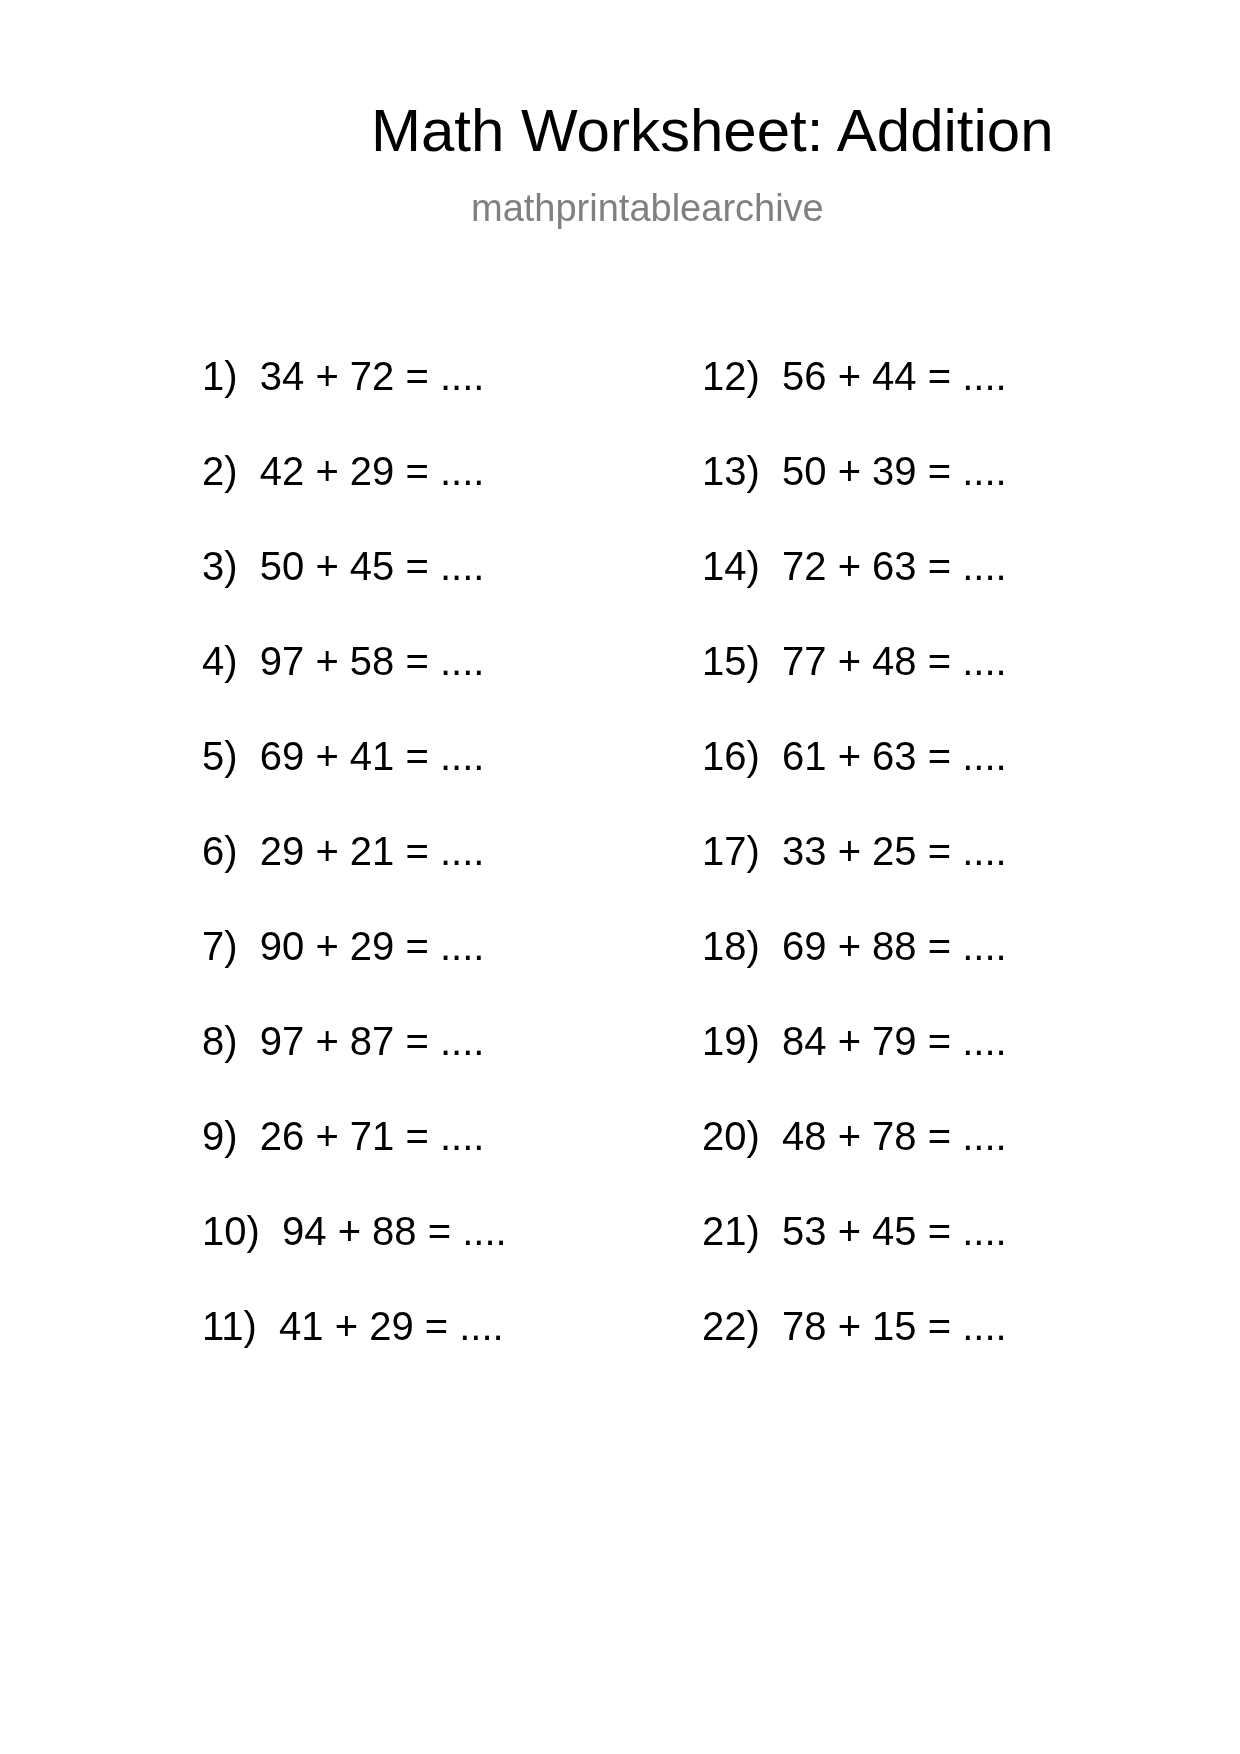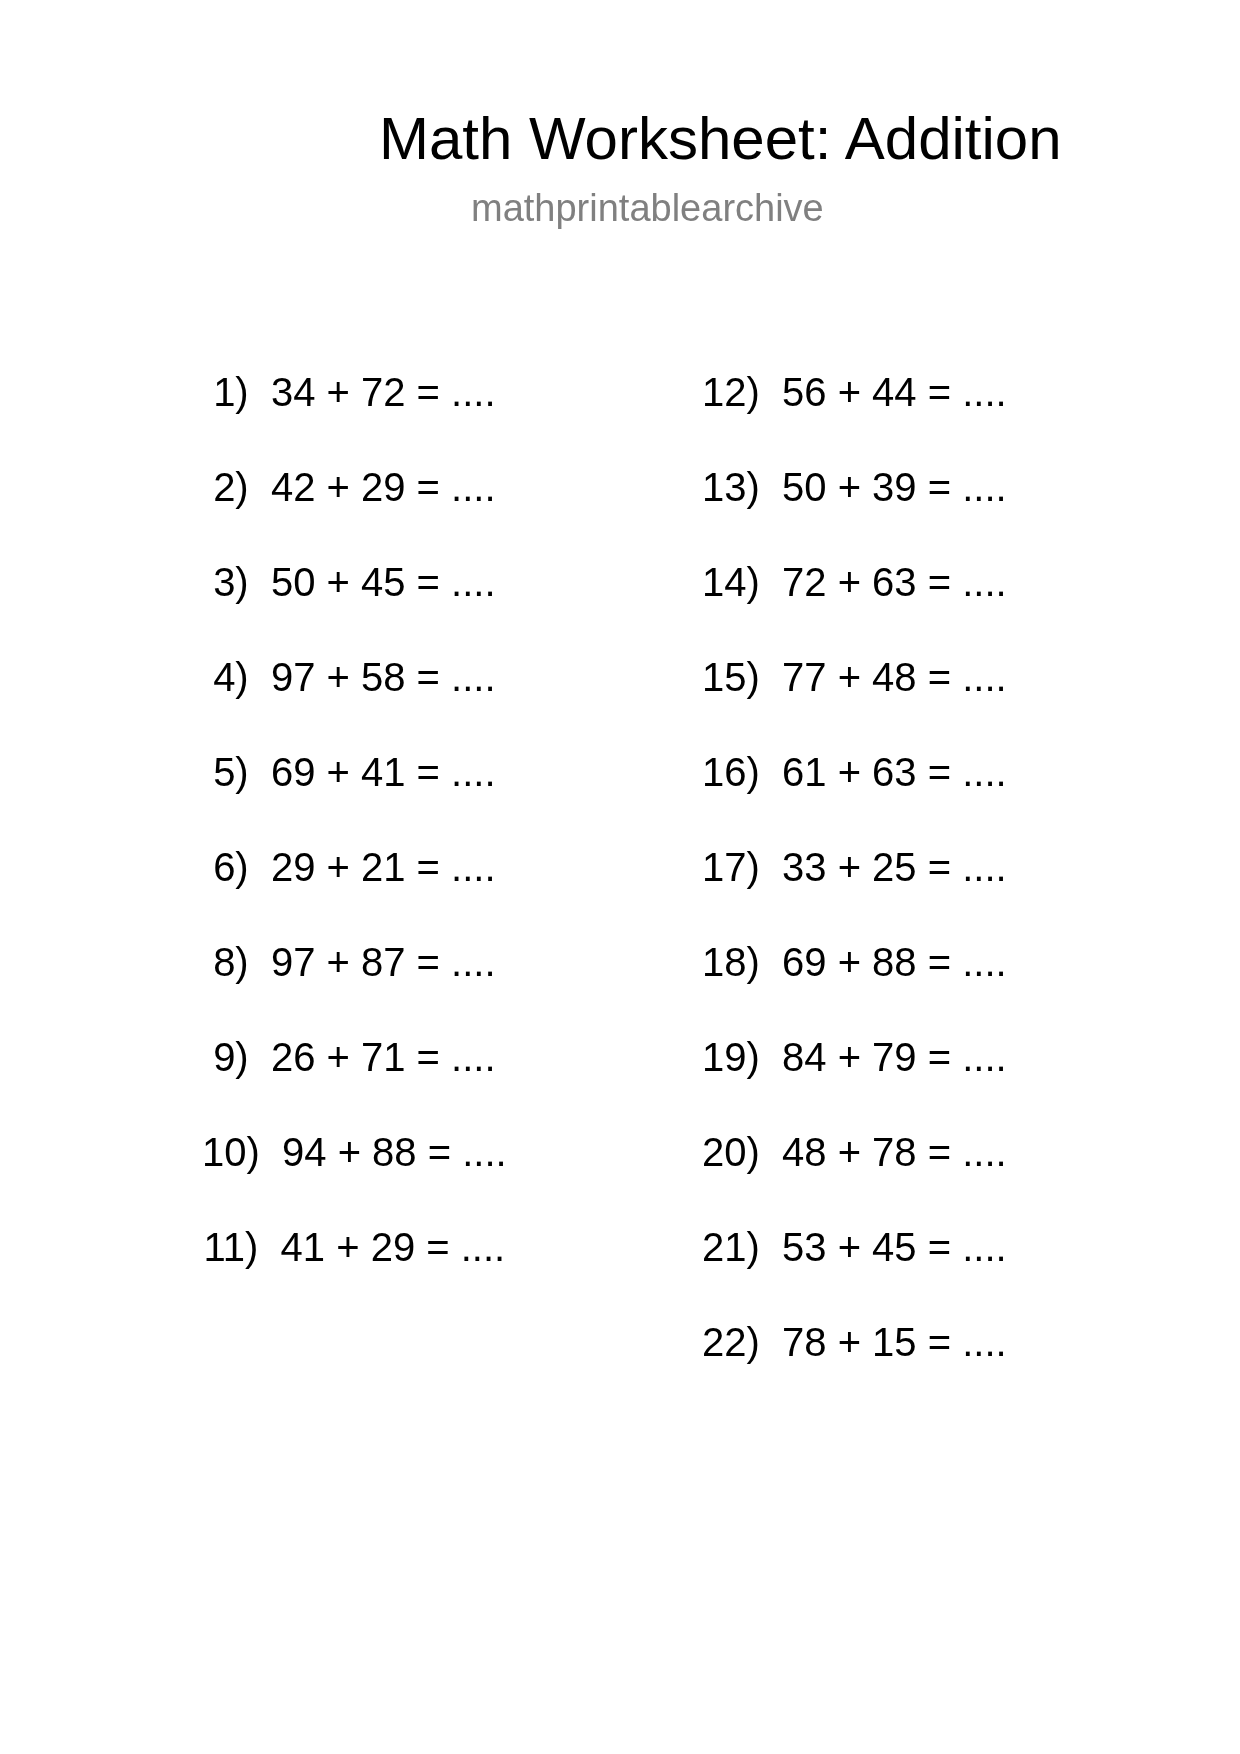--- a/index.html
+++ b/index.html
@@ -15,36 +15,35 @@
       font-family: "Liberation Sans", sans-serif;
       color: #000000;
     }
     .title {
       position: absolute;
       left: 371px;
       top: 96px;
       font-size: 60px;
       line-height: 70px;
       white-space: pre;
-      margin: 8px;
+      margin: 0;
       font-weight: normal;
     }
     .subtitle {
       position: absolute;
       left: 471px;
       top: 186px;
       font-size: 38px;
       line-height: 44px;
       color: #808080;
       white-space: pre;
     }
     .column {
       position: absolute;
-      top: 367px;
-      text-align: center;
+      top: 351px;
     }
     .col-left { left: 202px; }
     .col-right { left: 702px; }
     .problem {
       font-size: 40px;
       height: 95px;
       line-height: 50px;
       white-space: pre;
     }
   </style>
@@ -54,20 +53,21 @@
 <h1 class="title">Math Worksheet: Addition</h1>
 <div class="subtitle">mathprintablearchive</div>
 
 <div class="column col-left">
   <div class="problem">1)  34 + 72 = ....</div>
   <div class="problem">2)  42 + 29 = ....</div>
   <div class="problem">3)  50 + 45 = ....</div>
   <div class="problem">4)  97 + 58 = ....</div>
   <div class="problem">5)  69 + 41 = ....</div>
   <div class="problem">6)  29 + 21 = ....</div>
+  <div class="problem">7)  90 + 29 = ....</div>
   <div class="problem">8)  97 + 87 = ....</div>
   <div class="problem">9)  26 + 71 = ....</div>
   <div class="problem">10)  94 + 88 = ....</div>
   <div class="problem">11)  41 + 29 = ....</div>
 </div>
 
 <div class="column col-right">
   <div class="problem">12)  56 + 44 = ....</div>
   <div class="problem">13)  50 + 39 = ....</div>
   <div class="problem">14)  72 + 63 = ....</div>

